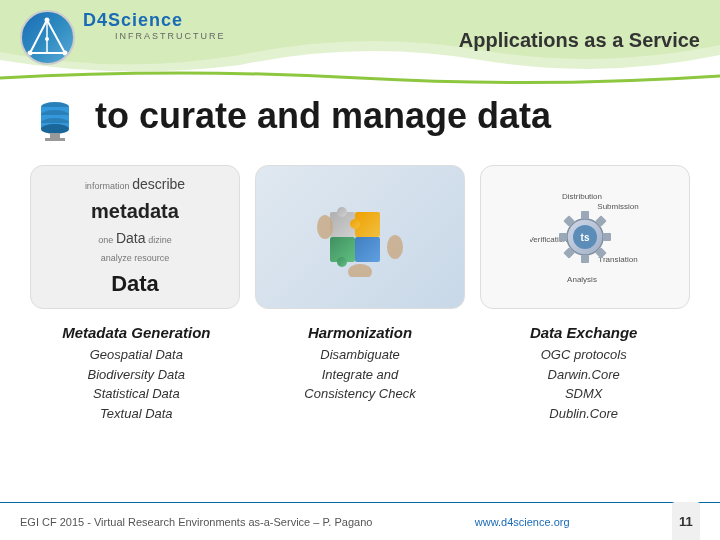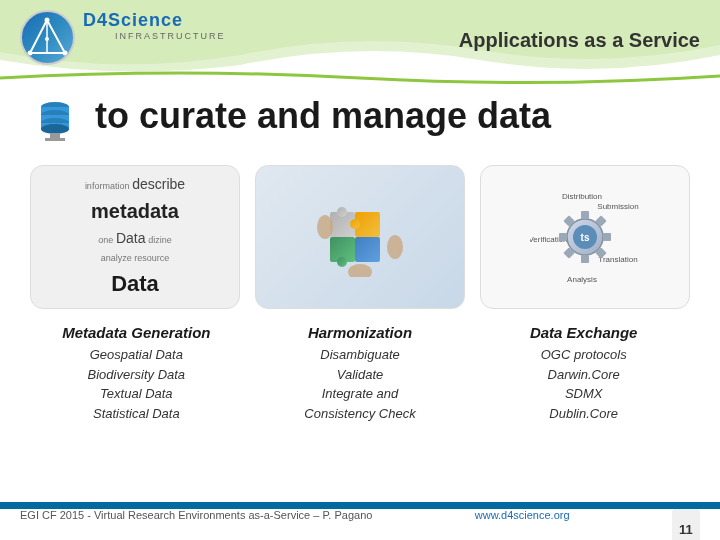--- a/index.html
+++ b/index.html
@@ -166,23 +166,23 @@
     }
 
     
     .footer {
       position: absolute;
       bottom: 0;
       left: 0;
       width: 100%;
       height: 38px;
       background: #fff;
-      border-top: 7px solid #0369a1;
-      display: flex;
-      align-items: flex-start;
+      border-top: 1px solid #0369a1;
+      display: flex;
+      align-items: center;
       justify-content: space-between;
       padding: 0 20px;
     }
 
     .footer-text {
       font-size: 11px;
       color: #555;
     }
 
     .footer-url {
@@ -358,28 +358,27 @@
     </svg>
   </div>
 </div>
 
 <div class="content-row">
 
   <div class="content-col">
     <div class="col-title">Metadata Generation</div>
     <div class="col-item">Geospatial Data</div>
     <div class="col-item">Biodiversity Data</div>
+    <div class="col-item">Statistical Data</div>
     <div class="col-item">Textual Data</div>
-    <div class="col-item">Statistical Data</div>
   </div>
 
   <div class="content-col">
     <div class="col-title">Harmonization</div>
     <div class="col-item">Disambiguate</div>
-    <div class="col-item">Validate</div>
     <div class="col-item">Integrate and</div>
     <div class="col-item">Consistency Check</div>
   </div>
 
   <div class="content-col">
     <div class="col-title">Data Exchange</div>
     <div class="col-item">OGC protocols</div>
     <div class="col-item">Darwin.Core</div>
     <div class="col-item">SDMX</div>
     <div class="col-item">Dublin.Core</div>

